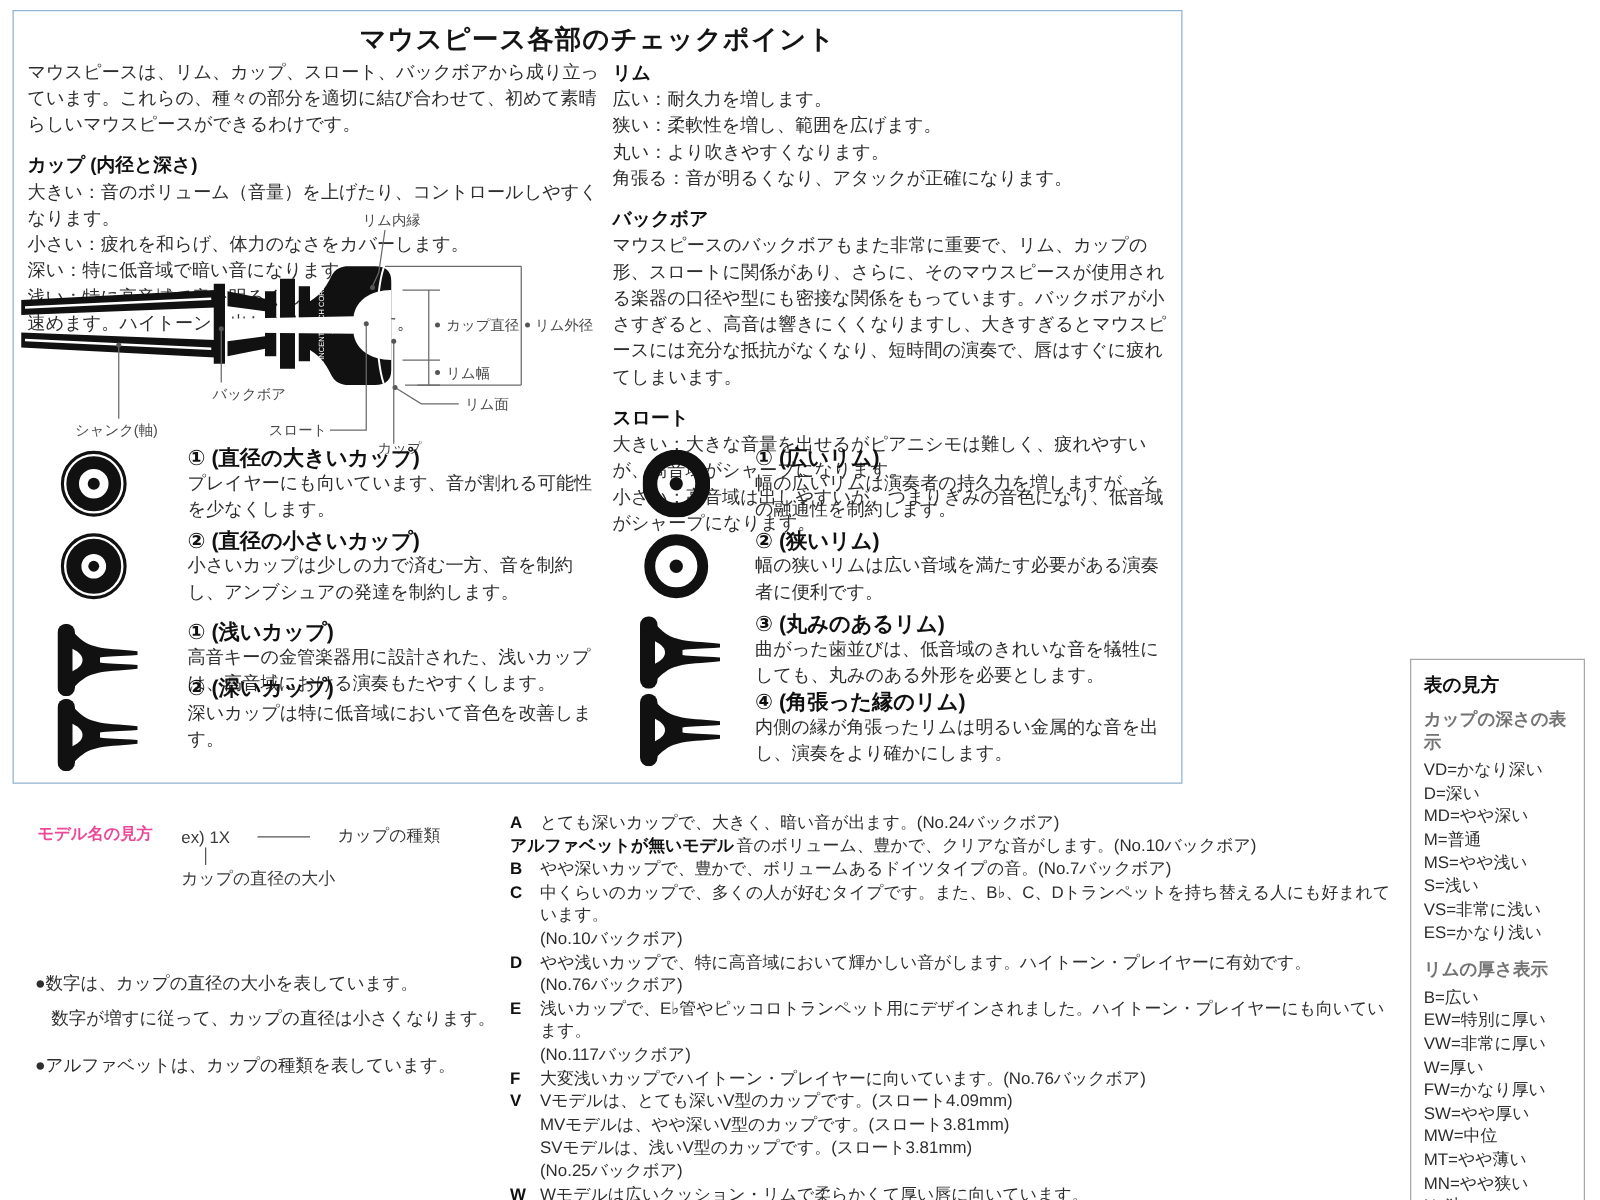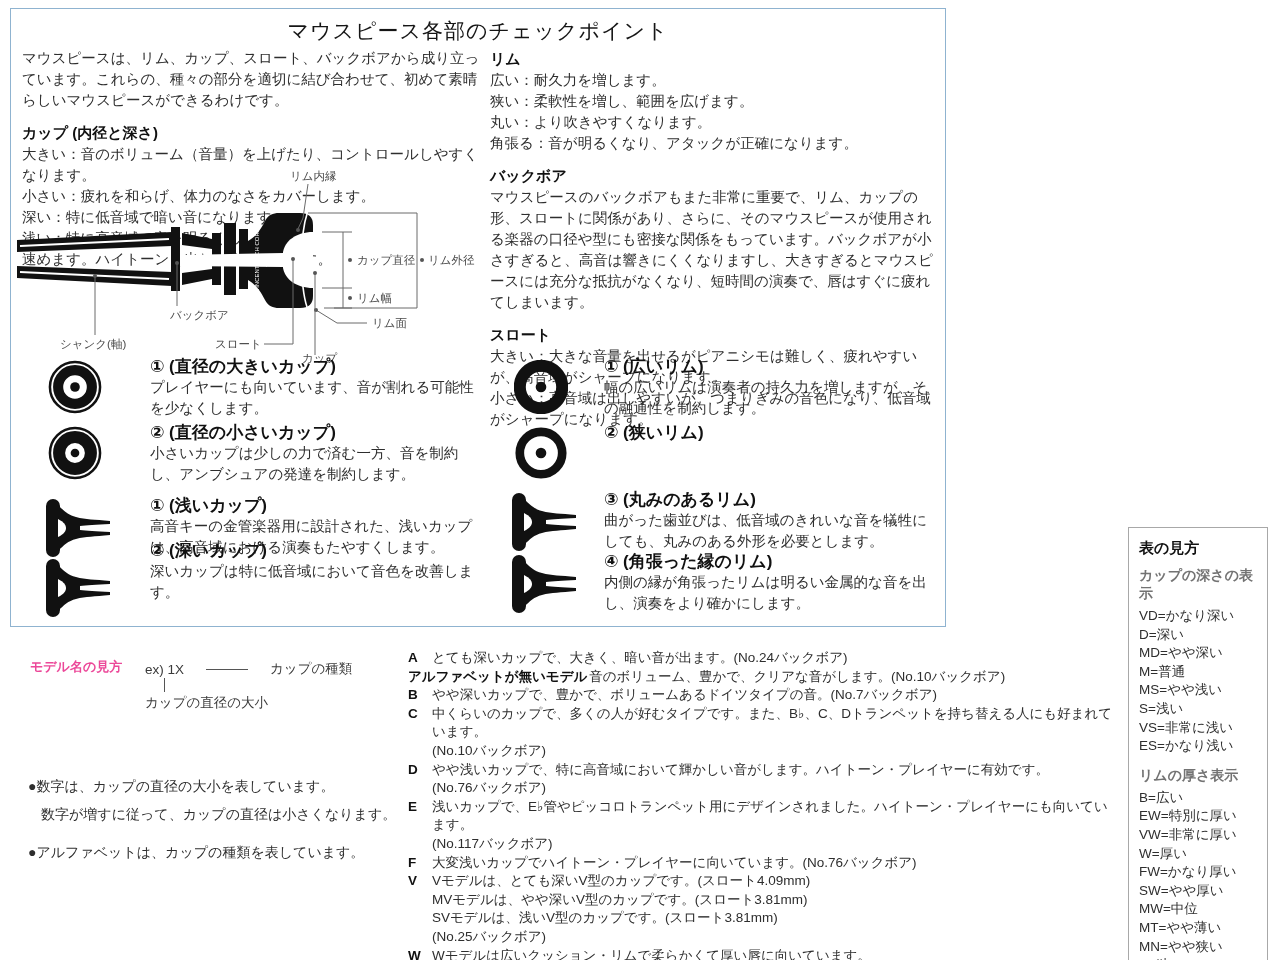--- a/index.html
+++ b/index.html
@@ -1,21 +1,21 @@
 <!DOCTYPE html>
 <html><head>
 <meta charset="utf-8">
 <style>
   html,body{margin:0;padding:0;background:#fff;}
   #canvas{position:relative;width:1280px;height:960px;background:#fff;overflow:hidden;
           font-family:"Liberation Sans","DejaVu Sans",sans-serif;color:#2e2e2e;}
   .abs{position:absolute;}
   
   .main-box{left:10px;top:8px;width:936px;height:619px;border:1px solid #8fb3d0;box-sizing:border-box;}
-  .panel-title{width:100%;text-align:center;padding-top:8px;font-size:21px;font-weight:normal;color:#151515;letter-spacing:1px;}
+  .panel-title{width:100%;text-align:center;padding-top:8px;font-size:21px;font-weight:bold;color:#151515;letter-spacing:1px;}
   .col-left{left:22px;top:48px;width:458px;font-size:14.5px;line-height:21px;}
   .col-right{left:490px;top:48px;width:448px;font-size:14.5px;line-height:21px;}
   .sec-h{font-weight:bold;color:#111;font-size:15px;margin-top:11px;margin-bottom:1px;}
   .first{margin-top:0;}
   p.blk{margin:0 0 0 0;}
   
   .item-text{width:336px;font-size:14.5px;line-height:21px;}
   .item-text .ih{font-weight:bold;font-size:17px;color:#111;}
   .icon-box{display:block;}
   
@@ -209,20 +209,21 @@
   <div class="abs item-text" style="left:604px;top:356px">
     <div class="ih">① (広いリム)</div>
     <div>幅の広いリムは演奏者の持久力を増しますが、その融通性を制約します。</div>
   </div>
 
   <svg class="abs icon-box" style="left:514px;top:426px" width="54" height="54">
       <use href="#ic-rim-narrow"></use>
     </svg>
   <div class="abs item-text" style="left:604px;top:422px">
     <div class="ih">② (狭いリム)</div>
+    <div>幅の狭いリムは広い音域を満たす必要がある演奏者に便利です。</div>
   </div>
 
   <svg class="abs icon-box" style="left:512px;top:493px" width="66" height="58">
       <use href="#ic-profile"></use>
     </svg>
   <div class="abs item-text" style="left:604px;top:489px">
     <div class="ih">③ (丸みのあるリム)</div>
     <div>曲がった歯並びは、低音域のきれいな音を犠牲にしても、丸みのある外形を必要とします。</div>
   </div>
 

